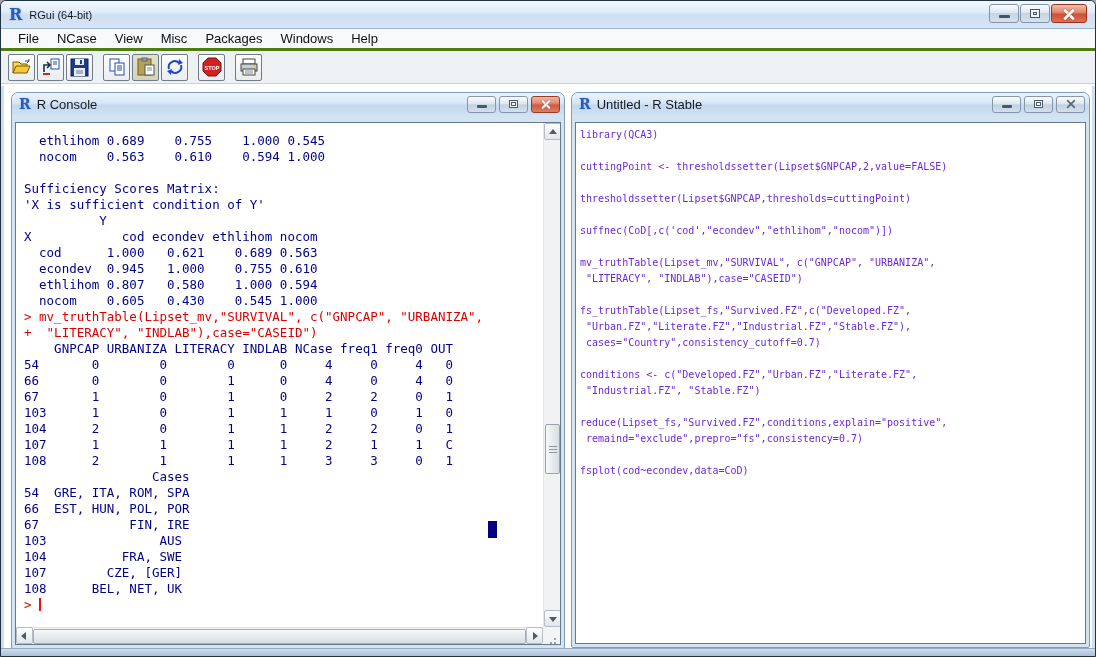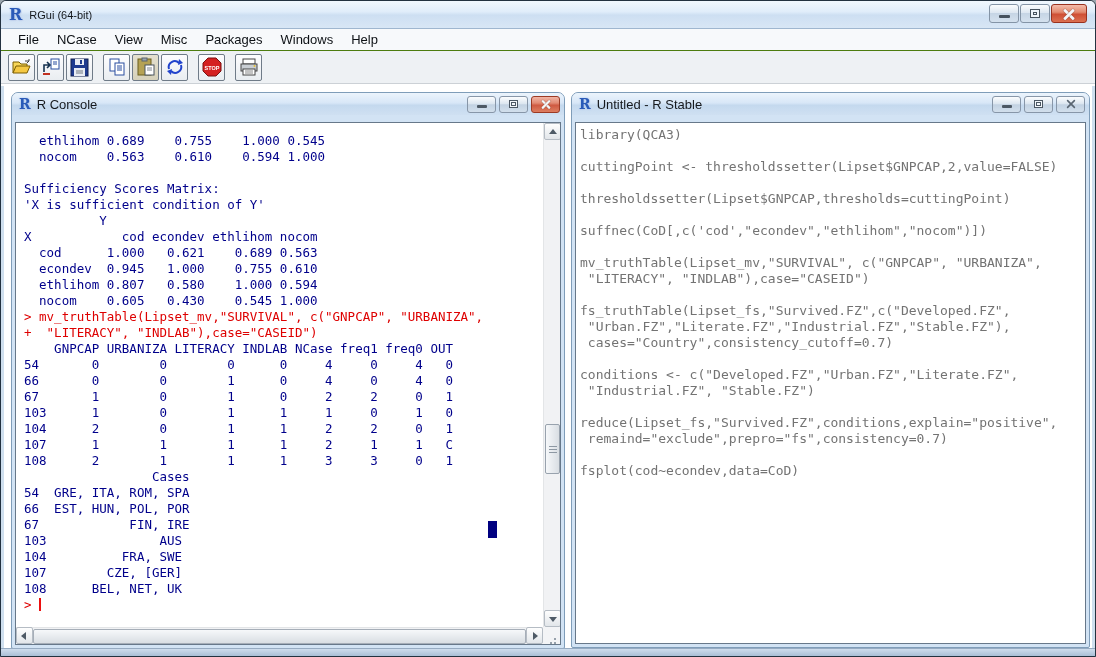--- a/index.html
+++ b/index.html
@@ -17,21 +17,21 @@
         background:linear-gradient(#fbfdfe,#dde7f1 45%,#c6d5e5 50%,#d4e1ee);}
   .wbtn.red{width:36px;background:linear-gradient(#f4bcab,#e28b70 42%,#cf5035 55%,#dc7152);border-color:#99321f;}
   .glyph-min{width:11px;height:3px;background:#46525e;border-radius:1px;margin-top:6px;}
   .glyph-restore{width:10px;height:9px;border:1px solid #46525e;position:relative;background:#eef4fa;}
   .glyph-restore::before{content:"";position:absolute;left:2px;top:2px;right:2px;bottom:2px;border:1px solid #46525e;}
   .glyph-x{position:relative;width:12px;height:10px;}
   .glyph-x::before,.glyph-x::after{content:"";position:absolute;left:-1px;top:4px;width:14px;height:3px;background:#f5f7f9;border-radius:1px;box-shadow:0 0 1px #6b2313;}
   .glyph-x::before{transform:rotate(45deg);} .glyph-x::after{transform:rotate(-45deg);}
   .glyph-x.dark::before,.glyph-x.dark::after{background:#5a6672;box-shadow:none;height:2px;top:4px;}
   
-  .menubar{height:22px;background:#f7f9fb;border-bottom:1px solid #4d7c0f;display:flex;align-items:center;
+  .menubar{height:22px;background:#f7f9fb;border-bottom:3px solid #4d7c0f;display:flex;align-items:center;
            padding-left:8px;font-size:13px;color:#0d1115;}
   .mitem{padding:3px 9px;}
   .toolbar{height:33px;background:#eef1f4;border-bottom:1px solid #ccd1d6;display:flex;align-items:center;padding-left:7px;gap:2px;}
   .tbtn{width:27px;height:27px;border:1px solid #6f7b88;border-radius:2px;display:flex;align-items:center;justify-content:center;
         background:linear-gradient(#fdfdfe,#e9edf1);padding:0;}
   .tbtn.pressed{background:linear-gradient(#e4e0cf,#d6d1ba);}
   .tsep{width:6px;}
   
   .mdi{position:absolute;left:3px;right:3px;top:85px;bottom:8px;background:#ffffff;overflow:hidden;}
   .sframe{position:absolute;top:85px;bottom:8px;width:3px;background:#cfdfee;}
@@ -52,21 +52,21 @@
   .cclient{position:absolute;left:3px;right:3px;top:23px;bottom:3px;background:#fff;border:1px solid #67788a;overflow:hidden;margin-top:6px;}
   
   .ctext{position:absolute;left:0;top:0;right:17px;bottom:17px;padding:10px 0 0 8px;
          font-family:"DejaVu Sans Mono",monospace;font-size:12.5px;line-height:16px;white-space:pre;overflow:hidden;}
   .cline{height:16px;white-space:pre;}
   .cline.out{color:#00008B;} .cline.cmd{color:#DE0000;}
   .caret{display:inline-block;width:2px;height:13px;background:#ec1010;vertical-align:-2px;}
   .blockcur{position:absolute;left:472px;top:398px;width:9px;height:17px;background:#000080;}
   
   .etext{position:absolute;left:0;top:0;right:0;bottom:0;padding:4px 0 0 4px;
-         font-family:"DejaVu Sans Mono",monospace;font-size:13px;line-height:16px;white-space:pre;overflow:hidden;color:#737373;}
+         font-family:"DejaVu Sans Mono",monospace;font-size:10px;line-height:16px;white-space:pre;overflow:hidden;color:#6d28d9;}
   .eline{height:16px;white-space:pre;}
   
   .vscroll{position:absolute;top:0;right:0;width:17px;bottom:17px;background:#f1f2f4;border-left:1px solid #e3e5e7;}
   .hscroll{position:absolute;left:0;bottom:0;height:17px;right:17px;background:#f1f2f4;border-top:1px solid #e3e5e7;}
   .sarrow{position:absolute;width:17px;height:17px;background:linear-gradient(#fefefe,#e2e6ea);border:1px solid #b5bcc4;border-radius:2px;}
   .sarrow.up{top:0;left:0}.sarrow.down{bottom:0;left:0}.sarrow.lft{left:0;top:-1px}.sarrow.rgt{right:0;top:-1px}
   .sarrow::after{content:"";position:absolute;}
   .sarrow.up::after{left:4px;top:5px;border:4px solid transparent;border-bottom:5px solid #4e5a66;border-top:none;}
   .sarrow.down::after{left:4px;top:6px;border:4px solid transparent;border-top:5px solid #4e5a66;border-bottom:none;}
   .sarrow.lft::after{left:4px;top:4px;border:4px solid transparent;border-right:5px solid #4e5a66;border-left:none;}

